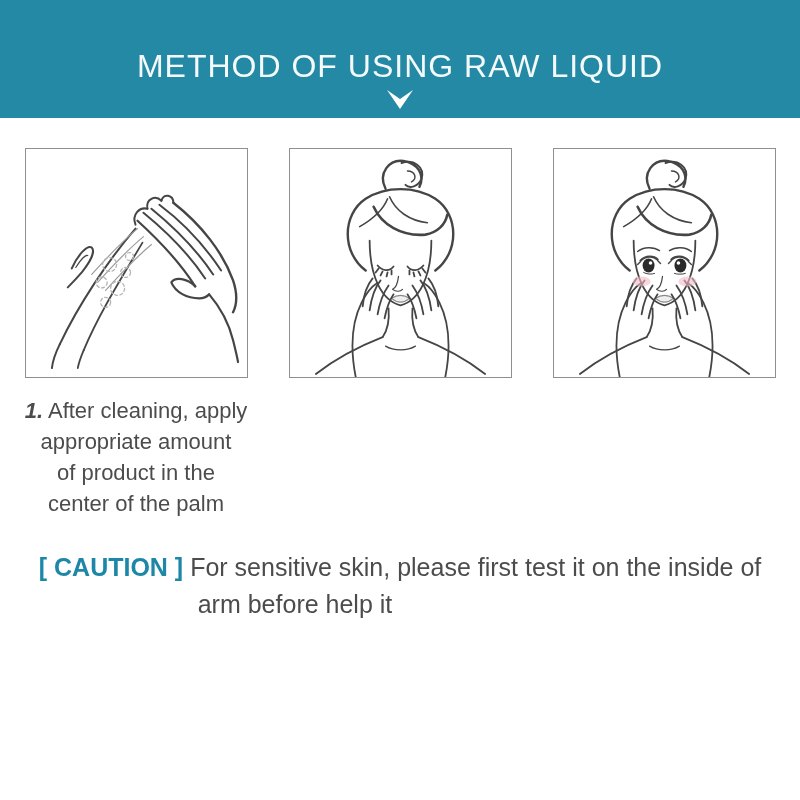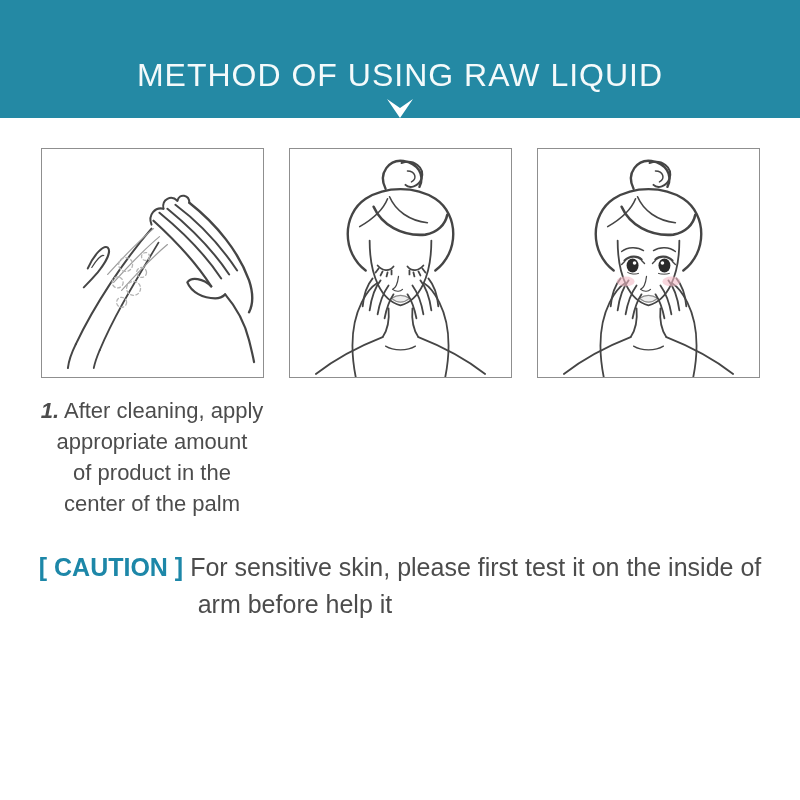--- a/index.html
+++ b/index.html
@@ -6,33 +6,33 @@
   body {
     width: 800px; height: 800px; overflow: hidden;
     font-family: "Liberation Sans", sans-serif;
     -webkit-font-smoothing: antialiased;
   }
   .page { position: relative; width: 800px; height: 800px; background: #ffffff; }
 
   
   .banner {
     width: 800px; height: 118px; background: #2489a4;
-    display: flex; flex-direction: column; align-items: center; justify-content: flex-end;
+    display: flex; flex-direction: column; align-items: center; justify-content: center;
     padding-top: 38px; box-sizing: border-box;
   }
   .banner-title {
     color: #f4fafb; font-size: 32px; font-weight: 400; letter-spacing: 1px;
     white-space: nowrap; line-height: 38px;
   }
   .banner-chevron { margin-top: 5px; line-height: 0; }
 
   
   .steps-row {
     margin-top: 30px;
-    display: flex; justify-content: center; gap: 25px;
+    display: flex; justify-content: center; gap: 41px;
   }
   .step-col { width: 223px; display: flex; flex-direction: column; align-items: center; }
   .step-box {
     width: 223px; height: 230px; box-sizing: border-box;
     border: 1.5px solid #8f8f8f; background: #ffffff;
   }
   .step-box svg { display: block; width: 100%; height: 100%; }
   .step-caption {
     margin: 17px -22px 0; width: 267px;
     text-align: center; color: #4c4c4c;

